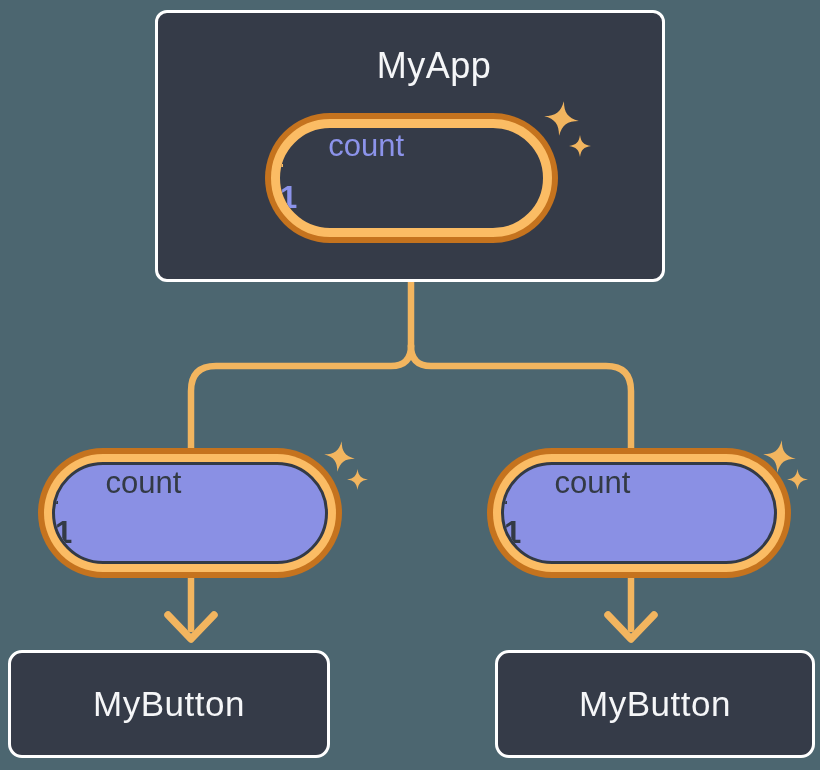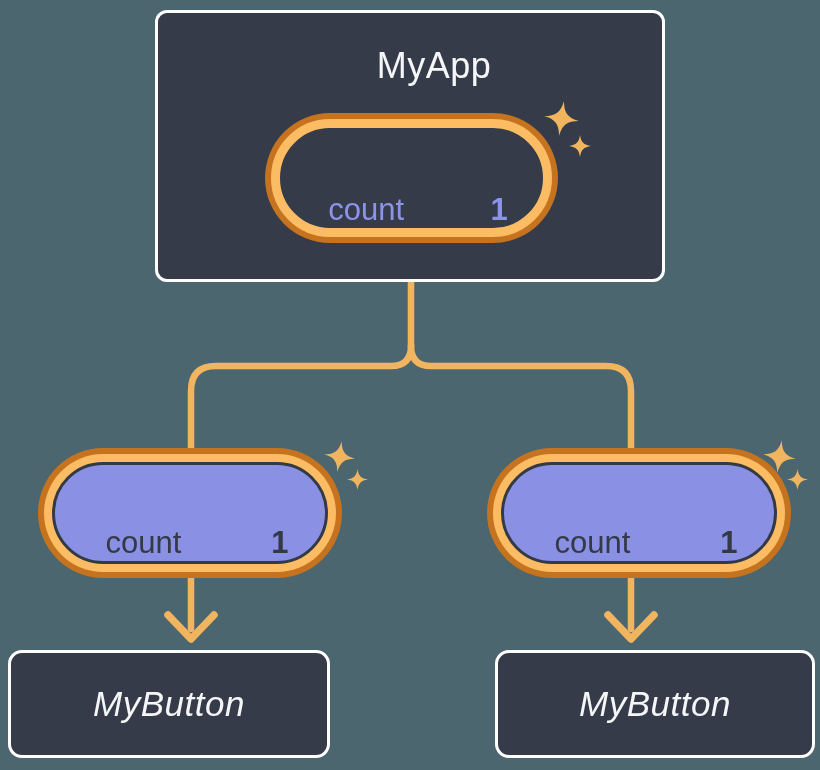--- a/index.html
+++ b/index.html
@@ -8,28 +8,28 @@
     --connector-orange:#f2b55f; --pill-purple:#8a90e4; --periwinkle-text:#8c93ea;
     --dark-navy-text:#333a45;
   }
   *{margin:0;padding:0;box-sizing:border-box;}
   html,body{width:820px;height:770px;}
   body{font-family:"Liberation Sans", sans-serif; background:var(--background); overflow:hidden;}
   .stage{position:relative;width:820px;height:770px;background:var(--background);}
 
   .card{position:absolute;background:var(--card-fill);border:3px solid var(--card-border);}
   .card-root{left:155px;top:10px;width:510px;height:272px;border-radius:12px;}
-  .card-child{top:650px;height:108px;border-radius:14px;display:flex;align-items:center;justify-content:center;font-style:italic;}
+  .card-child{top:650px;height:108px;border-radius:14px;display:flex;align-items:center;justify-content:center;}
   .card-child-left{left:8px;width:322px;}
   .card-child-right{left:495px;width:320px;}
   .root-title{position:absolute;left:0;top:32px;width:100%;text-align:center;
     color:var(--title-text);font-size:36px;font-weight:500;letter-spacing:.5px;padding-left:48px;}
   .child-title{color:var(--title-text);font-size:35px;font-weight:500;letter-spacing:.5px;}
 
-  .pill{position:absolute;border-radius:999px;display:flex;align-items:flex-end;overflow:hidden;}
+  .pill{position:absolute;border-radius:999px;display:flex;align-items:flex-start;overflow:hidden;flex-direction:column;}
   .pill-top{left:271px;top:119px;width:281px;height:118px;background:var(--card-fill);
     border:9px solid var(--orange-light); box-shadow:0 0 0 6px var(--orange-dark);}
   .pill-child{top:462px;width:276px;height:102px;background:var(--pill-purple);
     border:3px solid var(--dark-navy-text);
     box-shadow:0 0 0 8px var(--orange-light), 0 0 0 14px var(--orange-dark);}
   .pill-child-left{left:52px;}
   .pill-child-right{left:501px;}
 
   .pill-cell{display:flex;align-items:center;justify-content:center;}
   .pill-cell-label{width:65.5%;}

